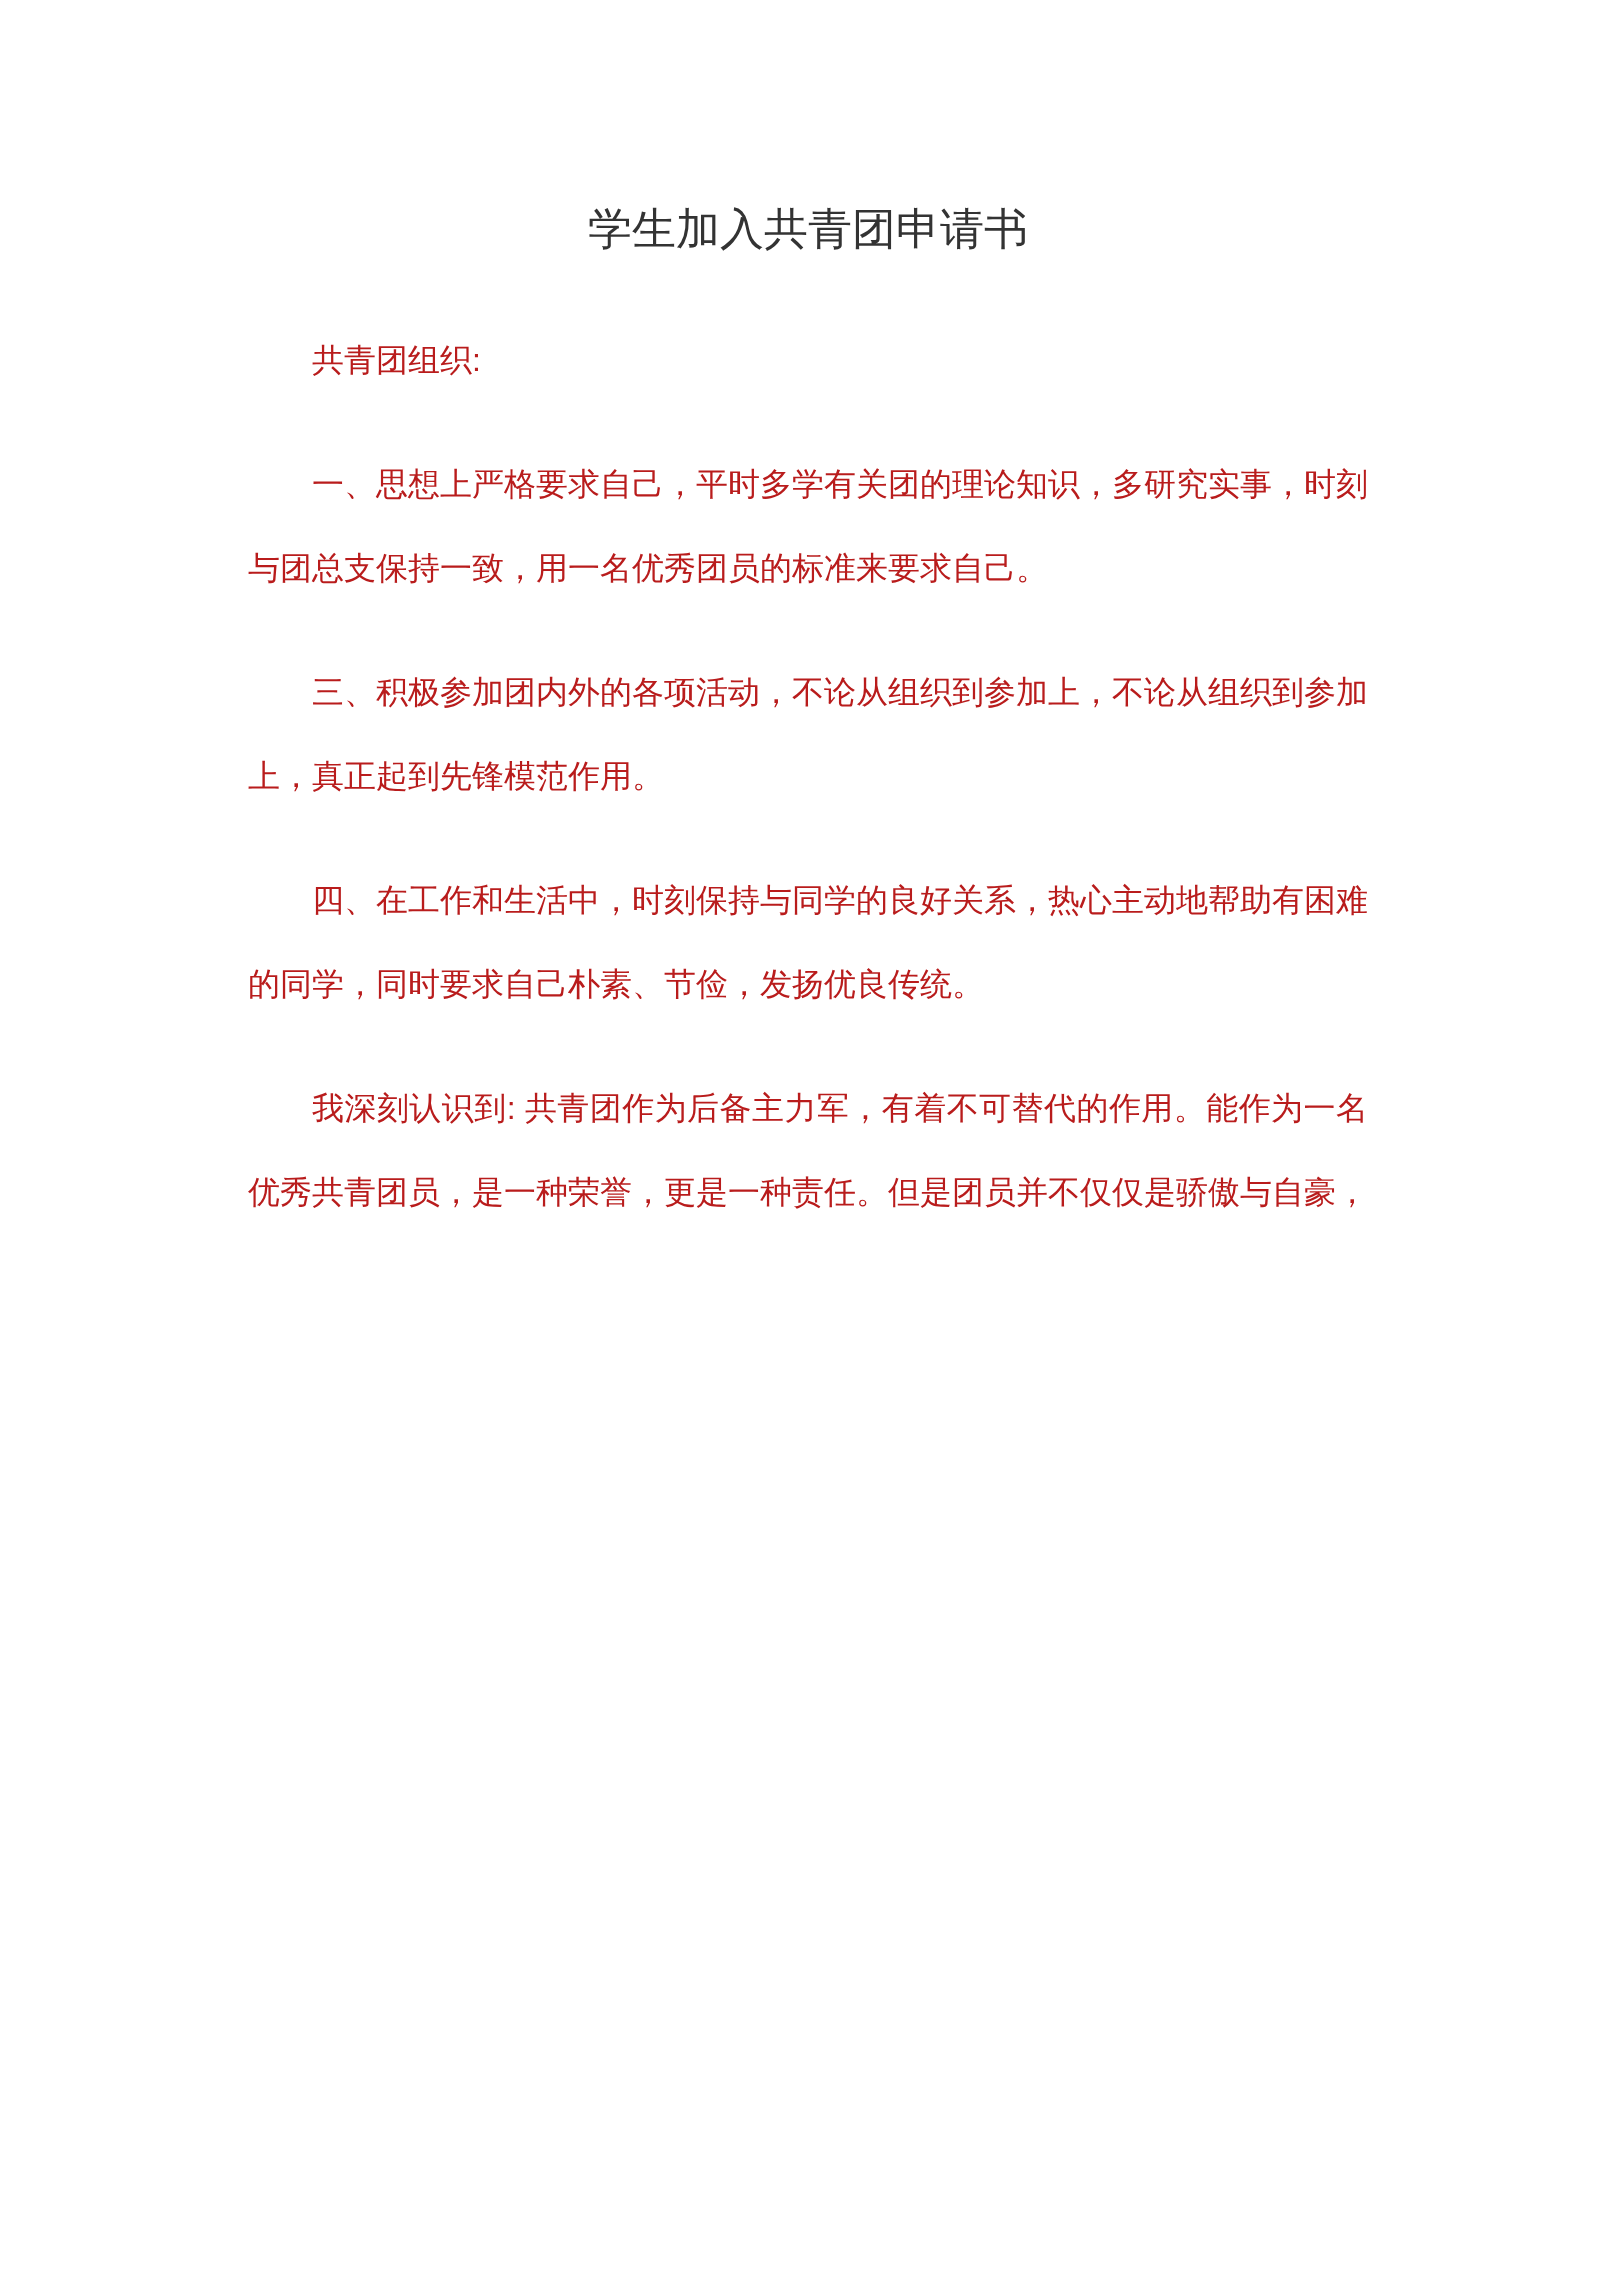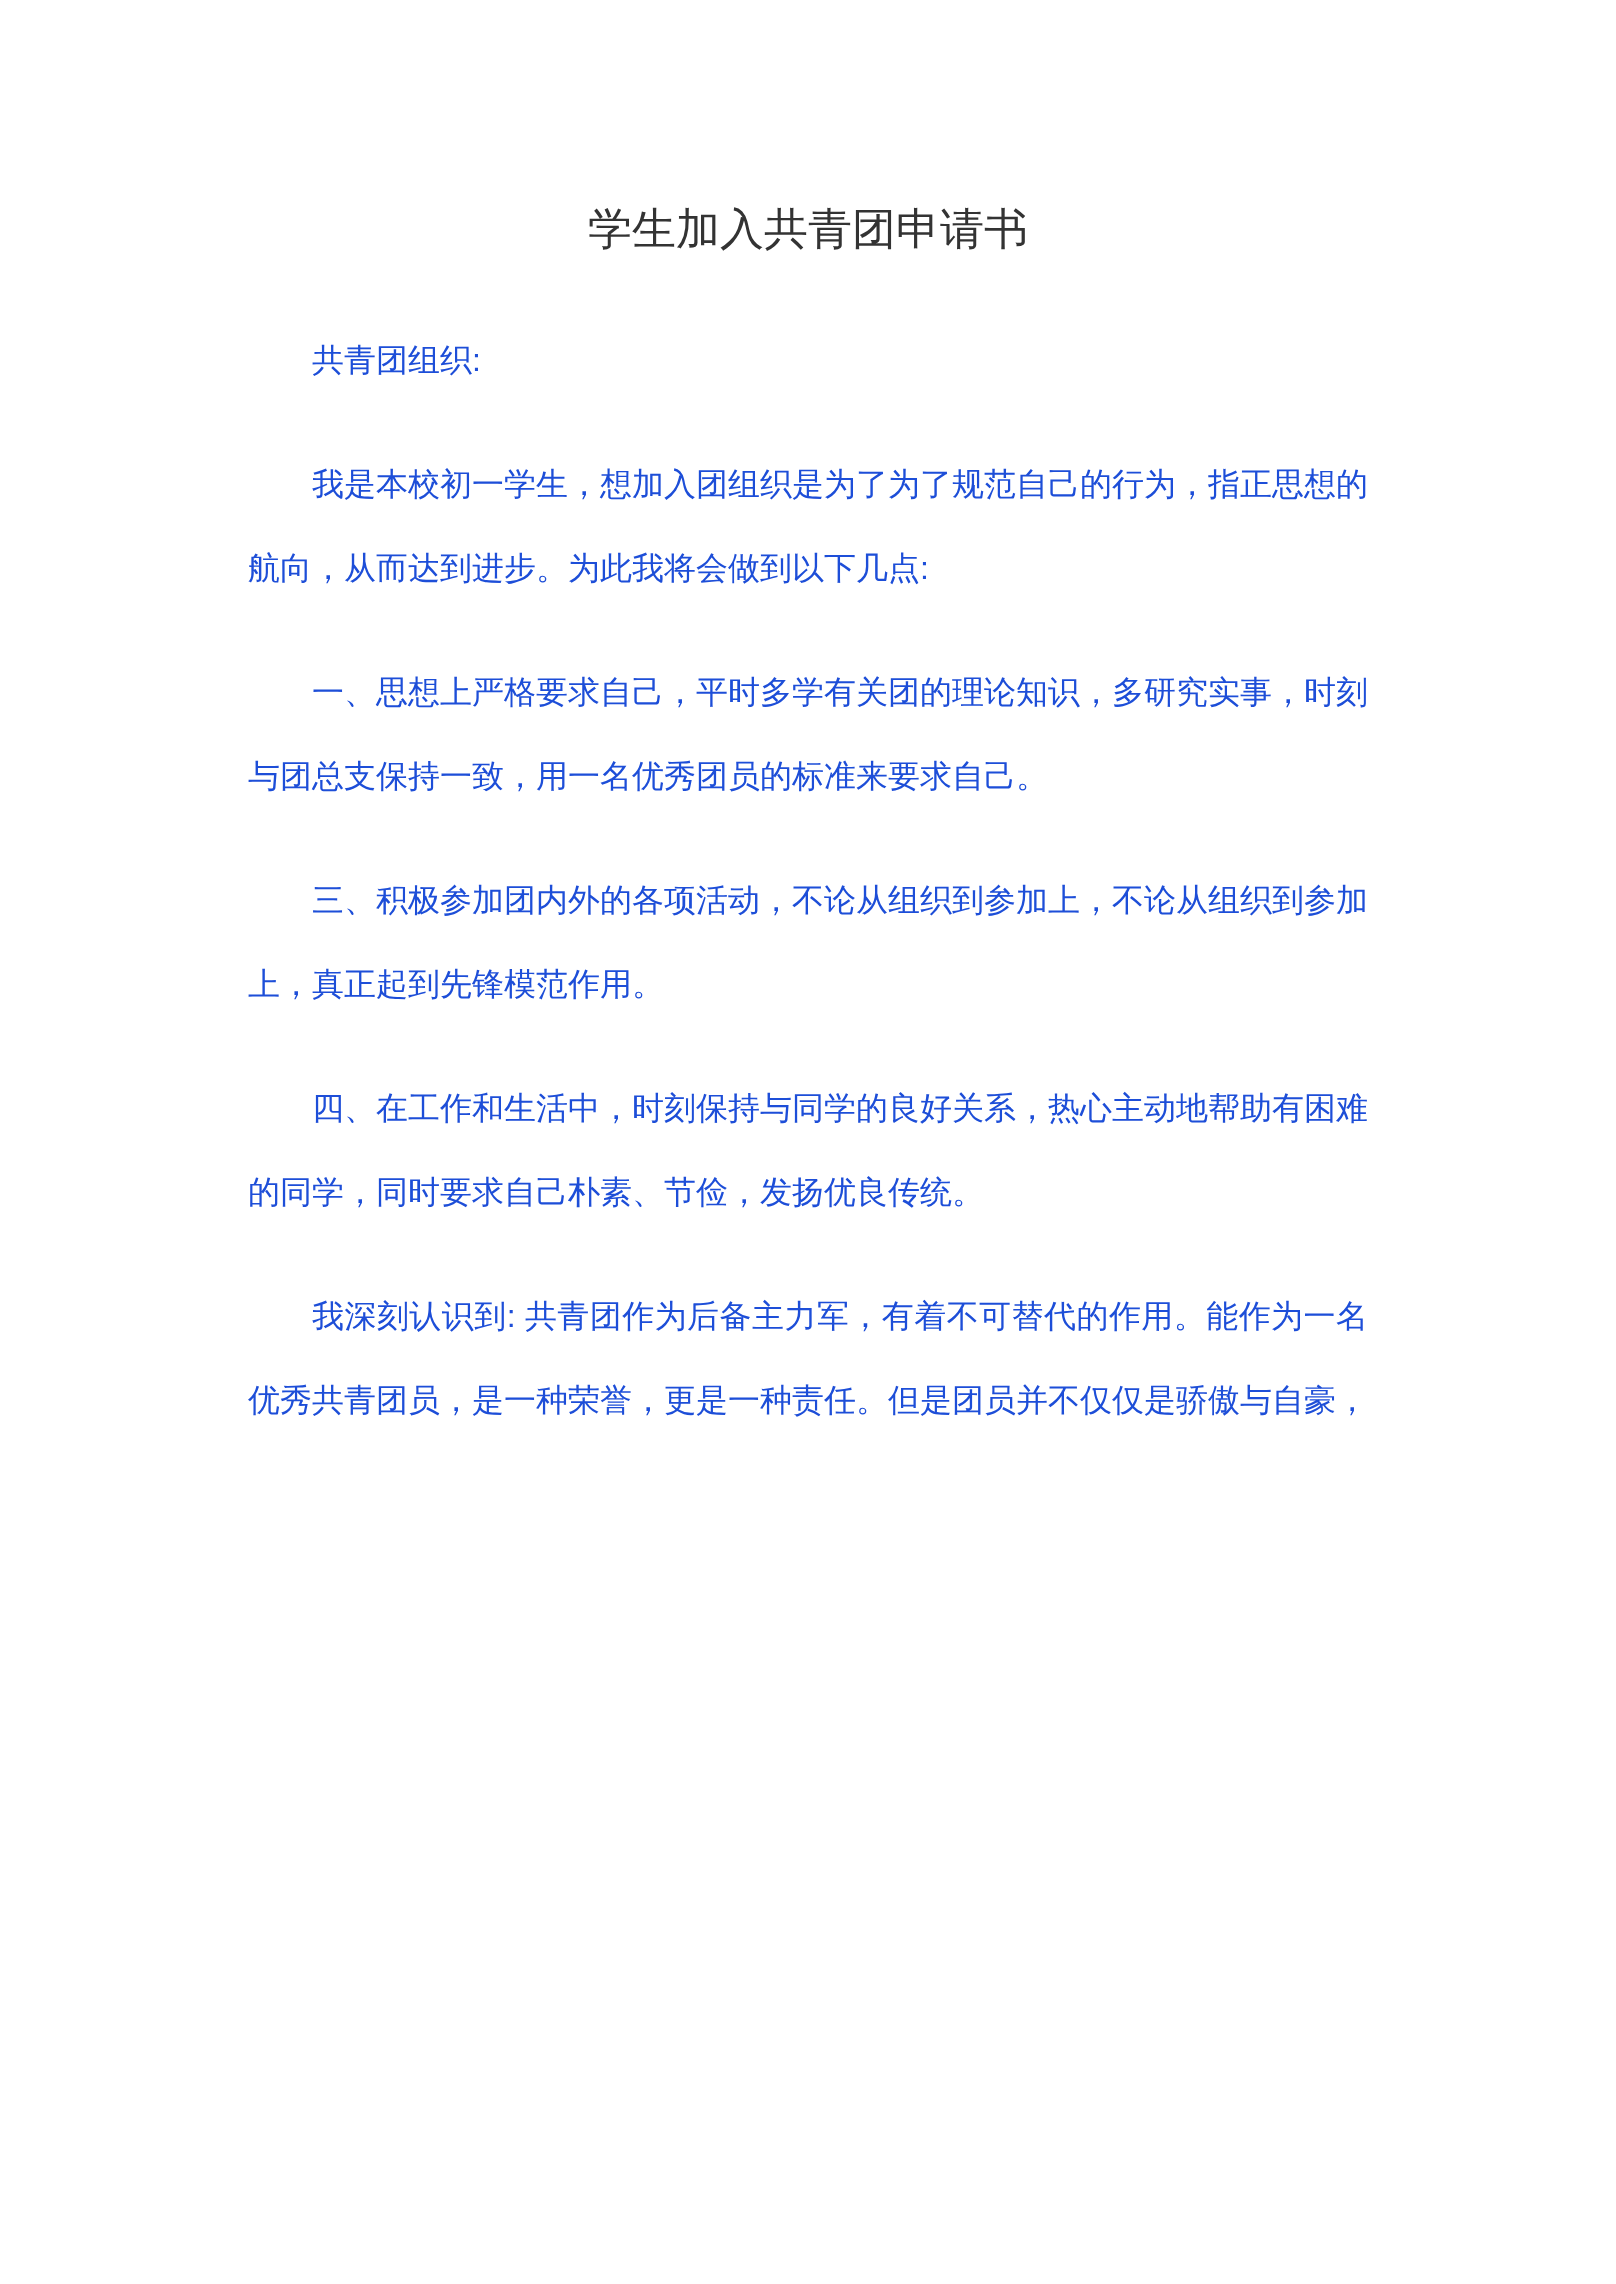--- a/index.html
+++ b/index.html
@@ -25,33 +25,32 @@
     text-align: center;
     margin: 0 0 56px 0;
     color: #333333;
   }
   .para {
     font-size: 32px;
     line-height: 84px;
     margin: 0 0 40px 0;
     text-align: justify;
     text-indent: 2em;
-    color: #1d4ed8;
+    color: #b91c1c;
     word-break: break-all;
   }
 </style>
 </head>
 <body>
 
 <div class="page">
   <h1 class="doc-title">学生加入共青团申请书</h1>
 
   <p class="para">共青团组织:</p>
 
-  <p class="para">我是本校初一学生，想加入团组织是为了为了规范自己的行为，指正思想的航向，从而达到进步。为此我将会做到以下几点:</p>
 
   <p class="para">一、思想上严格要求自己，平时多学有关团的理论知识，多研究实事，时刻与团总支保持一致，用一名优秀团员的标准来要求自己。</p>
 
 
   <p class="para">三、积极参加团内外的各项活动，不论从组织到参加上，不论从组织到参加上，真正起到先锋模范作用。</p>
 
   <p class="para">四、在工作和生活中，时刻保持与同学的良好关系，热心主动地帮助有困难的同学，同时要求自己朴素、节俭，发扬优良传统。</p>
 
   <p class="para">我深刻认识到: 共青团作为后备主力军，有着不可替代的作用。能作为一名优秀共青团员，是一种荣誉，更是一种责任。但是团员并不仅仅是骄傲与自豪，</p>
 </div>

